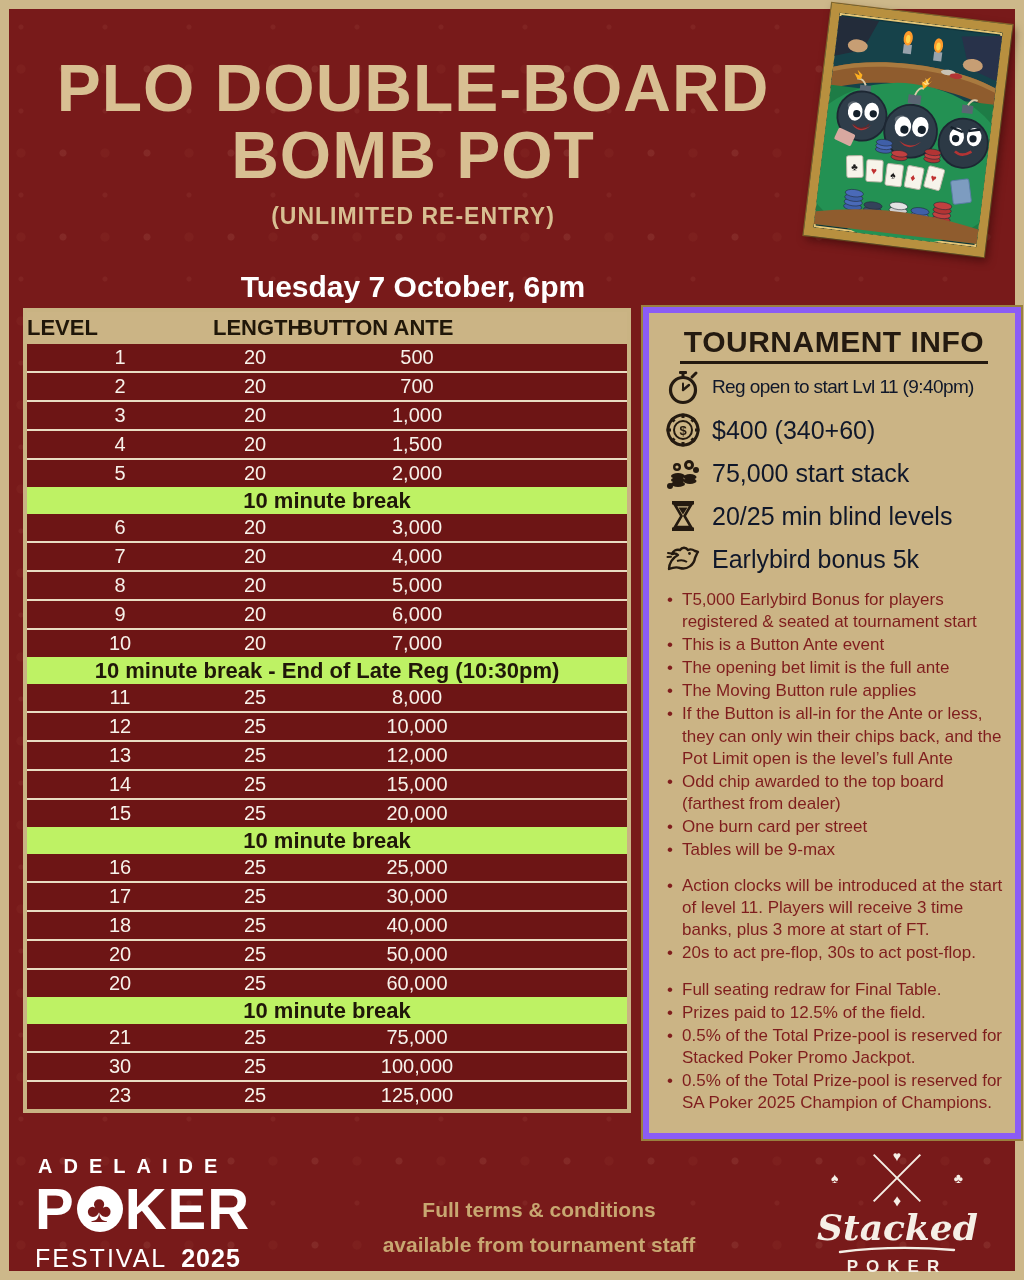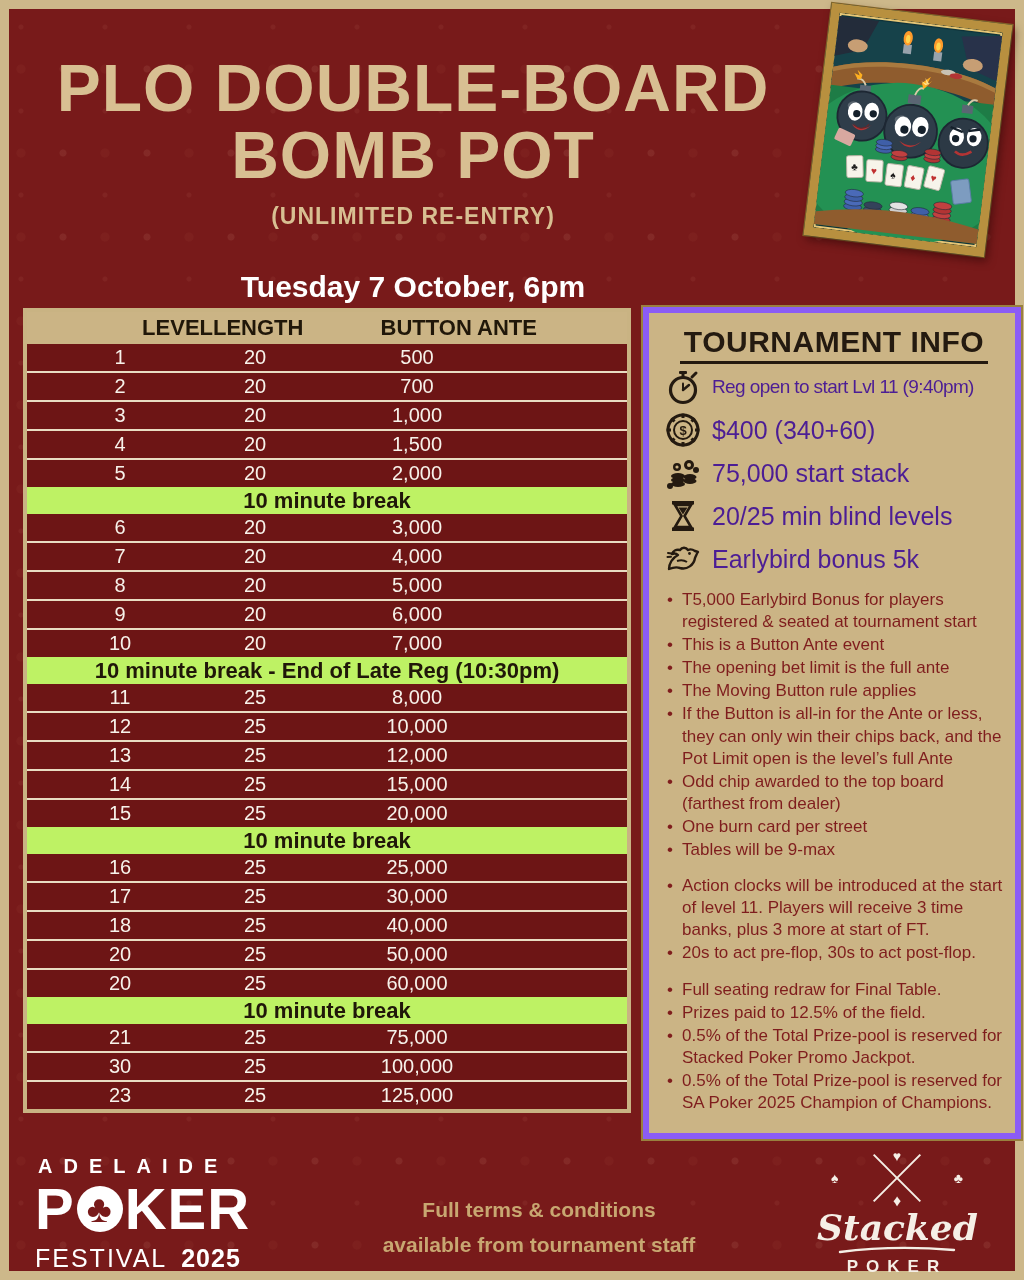--- a/index.html
+++ b/index.html
@@ -35,37 +35,37 @@
   .frame svg{display:block;width:100%;height:100%;}
 
   
   .structure{
     position:absolute;left:14px;top:299px;width:608px;box-sizing:border-box;
     border:4px solid #c9b383;background:#6d1515;
   }
   .row{display:block;}
   .grid{display:grid;grid-template-columns:31% 14% 40% 15%;}
   .thead{background:#cbb485;color:#201709;font-weight:bold;font-size:22px;height:32px;line-height:32px;}
-  .thead .cell{text-align:right;}
+  .thead .cell{text-align:left;}
   .level-row{height:27px;line-height:27px;color:#f7f2ea;font-size:20px;background:#6d1515;}
   .level-row .cell{text-align:center;}
   .level-row + .level-row{border-top:2px solid #e9dcc2;}
   .break-row{background:#bef264;color:#201709;font-weight:bold;font-size:22px;height:27px;line-height:27px;text-align:center;}
 
   
   .info{
     position:absolute;left:634px;top:298px;width:378px;height:832px;box-sizing:border-box;
     background:#cbb485;border:6px solid #8b5cf6;box-shadow:0 0 0 2px #99803f;
     padding:10px 12px 10px 16px;color:#241a10;
   }
   .info h2{margin:2px 0 10px 0;text-align:center;font-size:30px;letter-spacing:0.5px;font-weight:bold;}
   .info h2 span{border-bottom:3px solid #241a10;padding:0 4px 3px;}
   .info-item{display:flex;align-items:center;margin:7px 0;gap:11px;}
   .info-item .icn{flex:0 0 36px;height:36px;}
-  .info-item .txt{font-size:25px;white-space:nowrap;color:#4c1d95;}
+  .info-item .txt{font-size:25px;white-space:nowrap;color:#0f172a;}
   .info-item .txt.small{font-size:19px;letter-spacing:-0.6px;}
   .bullets{list-style:none;margin:0 0 14px 0;padding:0;font-size:17px;line-height:1.3;color:#7f1d1d;}
   .bullets li{padding-left:17px;position:relative;margin:1px 0;}
   .bullets li::before{content:"•";position:absolute;left:2px;top:0;}
   .bullet-wrap{margin-top:12px;}
 
   
   .apf{position:absolute;left:26px;top:1146px;width:230px;color:#ffffff;}
   .apf-top{font-size:20px;font-weight:bold;letter-spacing:11px;margin-left:3px;}
   .apf-mid{display:flex;align-items:center;font-size:58px;font-weight:bold;letter-spacing:1px;margin-top:2px;line-height:1;}

